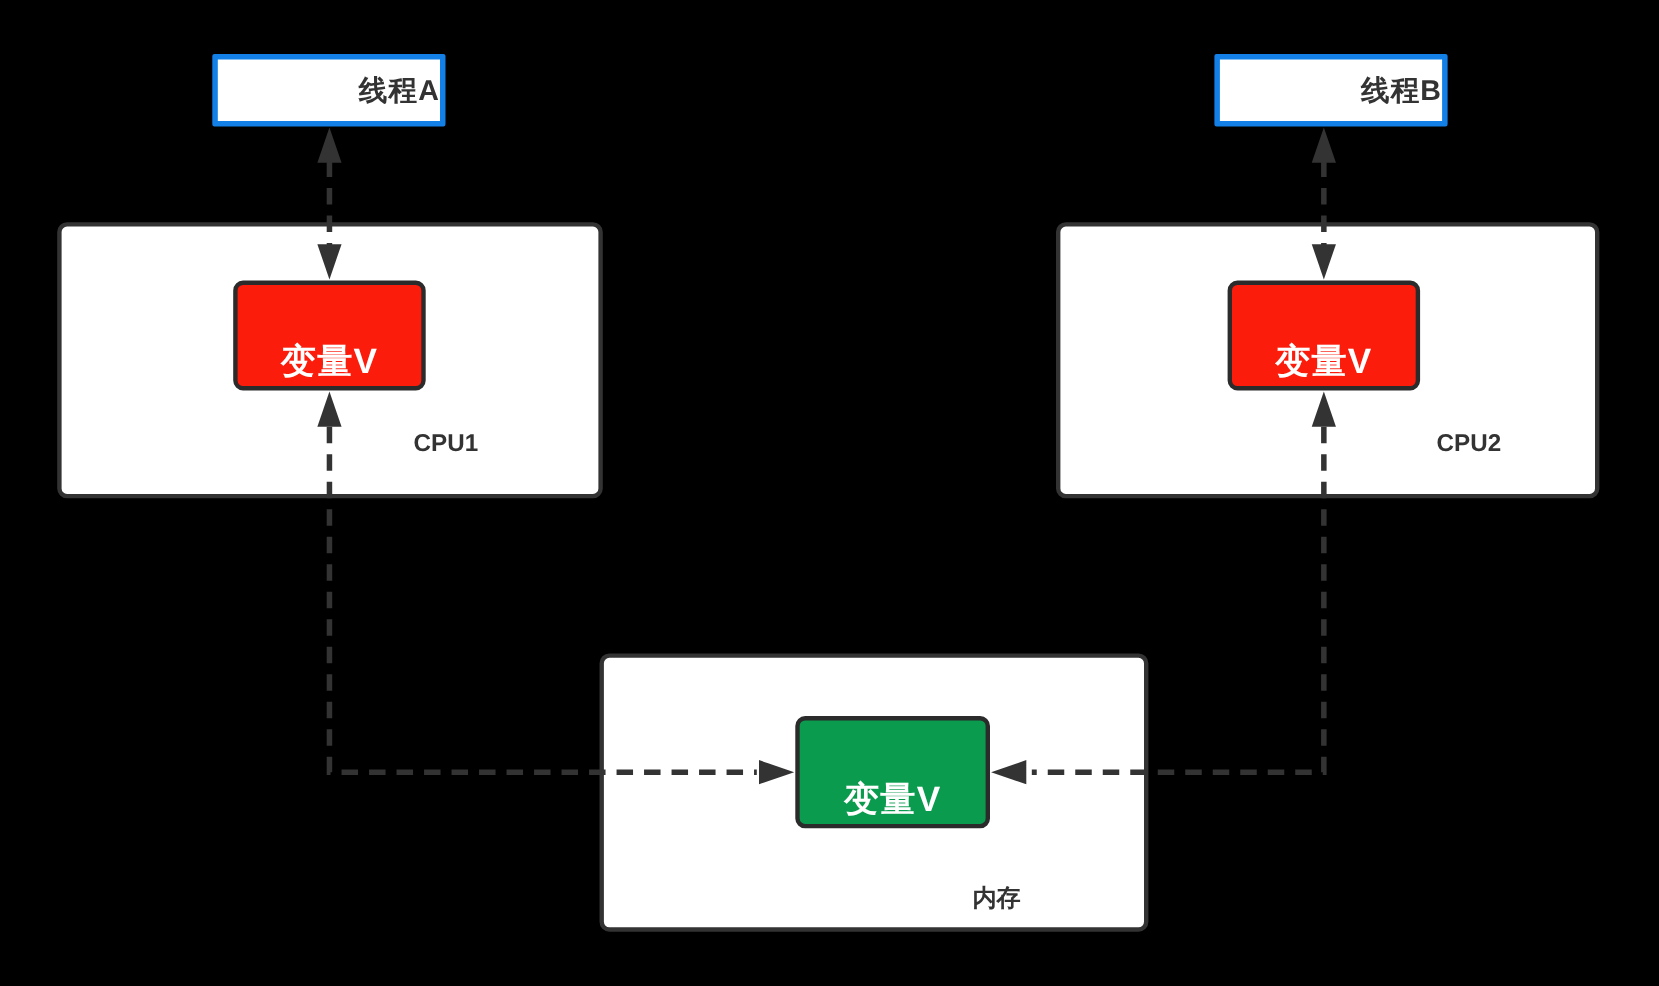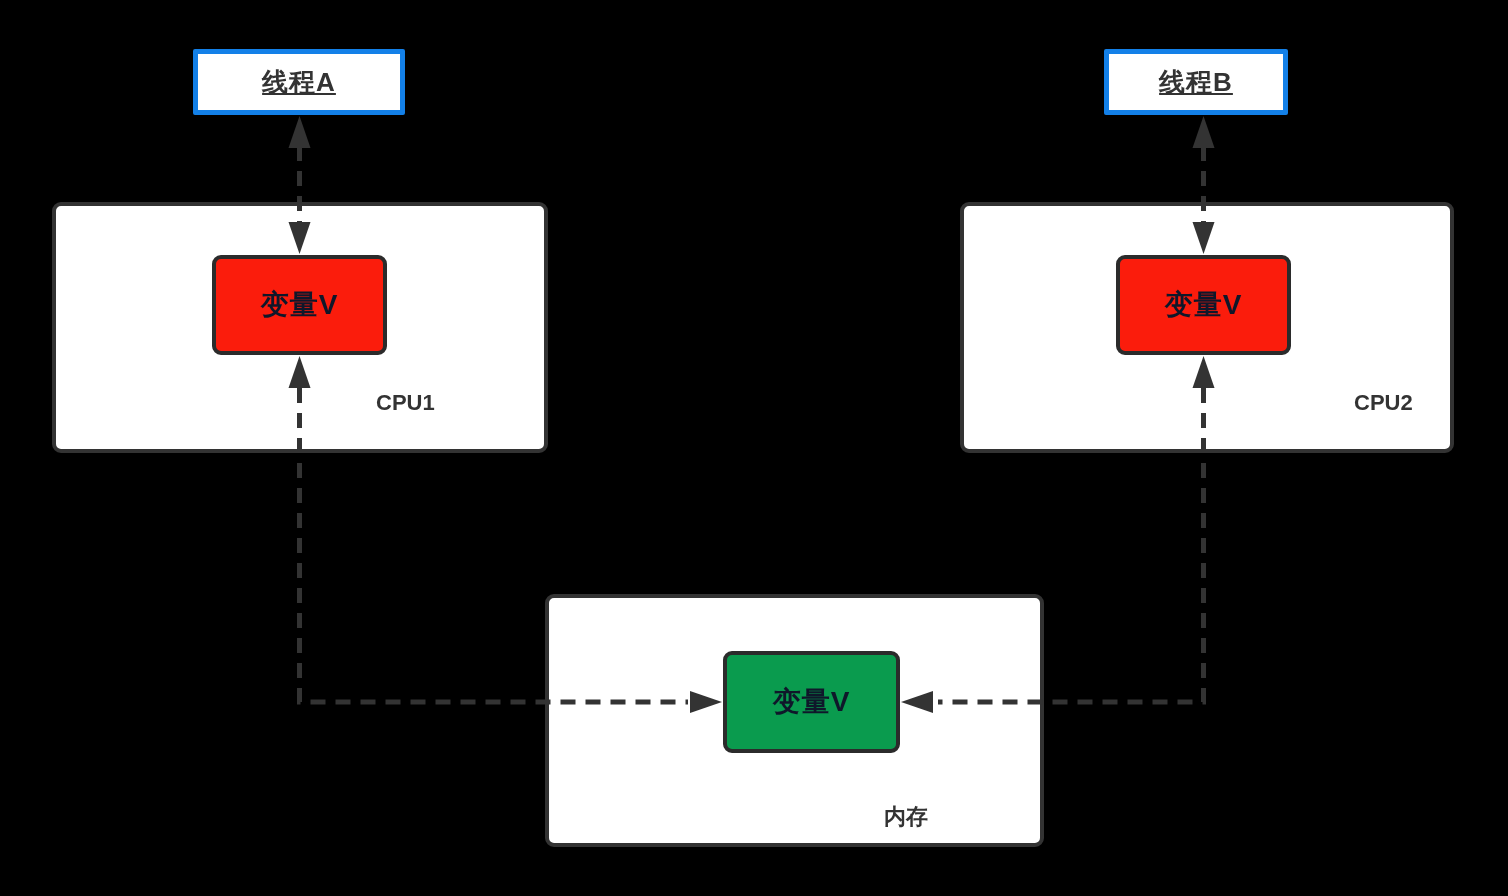--- a/index.html
+++ b/index.html
@@ -6,21 +6,21 @@
   .canvas{
     position:relative;
     width:1508px;height:896px;
     background:#000000;
     font-family:"Liberation Sans","DejaVu Sans",sans-serif;
     overflow:hidden;
   }
   .node{
     position:absolute;
     box-sizing:border-box;
-    display:flex;align-items:center;justify-content:center;text-decoration:underline;
+    display:flex;align-items:center;justify-content:flex-end;
   }
   .thread{
     background:#ffffff;
     border:5px solid #1380E8;
     border-radius:2px;
     font-size:26px;font-weight:bold;color:#333333;
     letter-spacing:1px;
     z-index:1;
   }
   .container{
@@ -34,22 +34,22 @@
     font-weight:bold;
     font-size:22px;
     color:#333333;
     z-index:2;
   }
   .var{
     position:absolute;
     box-sizing:border-box;
     border:4px solid #2b2b2b;
     border-radius:9px;
-    display:flex;align-items:center;justify-content:center;
-    font-size:28px;font-weight:bold;color:#0f172a;
+    display:flex;align-items:flex-end;justify-content:center;
+    font-size:32px;font-weight:bold;color:#ffffff;
     z-index:4;
     letter-spacing:1px;
   }
   .var-red{background:#FB1C0C;}
   .var-green{background:#0A9B4E;}
   svg.arrows{
     position:absolute;left:0;top:0;width:1508px;height:896px;
     z-index:3;
     pointer-events:none;
   }
@@ -61,29 +61,29 @@
 </style>
 </head>
 <body>
 
 <div class="canvas">
 
   <div class="node thread" style="left:193px;top:49px;width:212px;height:66px;">
     <span>线程A</span>
   </div>
 
-  <div class="node thread" style="left:1104px;top:49px;width:184px;height:66px;">
+  <div class="node thread" style="left:1104px;top:49px;width:212px;height:66px;">
     <span>线程B</span>
   </div>
 
   <div class="node container" style="left:52px;top:202px;width:496px;height:251px;"></div>
   <div class="container-label" style="left:376px;top:390px;">CPU1</div>
 
   <div class="node container" style="left:960px;top:202px;width:494px;height:251px;"></div>
-  <div class="container-label" style="left:1354px;top:390px;">CPU2</div>
+  <div class="container-label" style="left:1306px;top:390px;">CPU2</div>
 
   <div class="node container" style="left:545px;top:594px;width:499px;height:253px;"></div>
   <div class="container-label" style="left:884px;top:780px;margin-top:22px;">内存</div>
 
   <svg class="arrows" viewBox="0 0 1508 896">
 
     <g>
       <line class="dash" x1="299.5" y1="146" x2="299.5" y2="224"></line>
       <polygon class="head" points="299.5,116 288.5,148 310.5,148"></polygon>
       <polygon class="head" points="299.5,254 288.5,222 310.5,222"></polygon>

